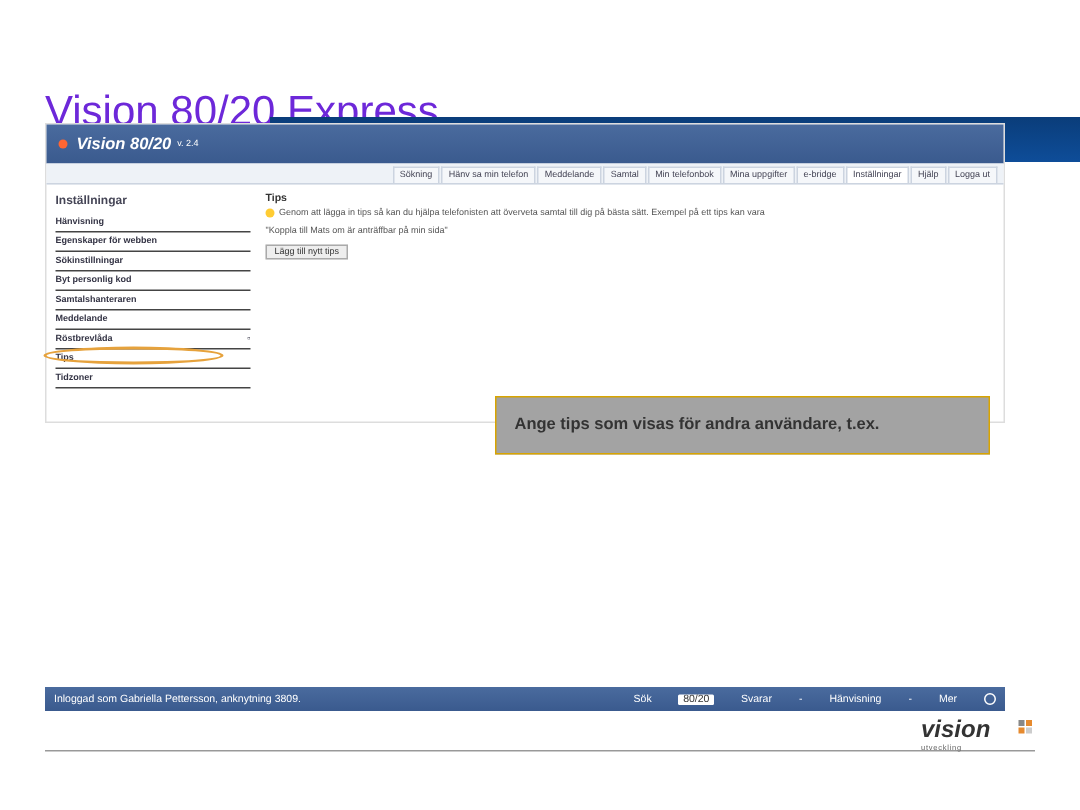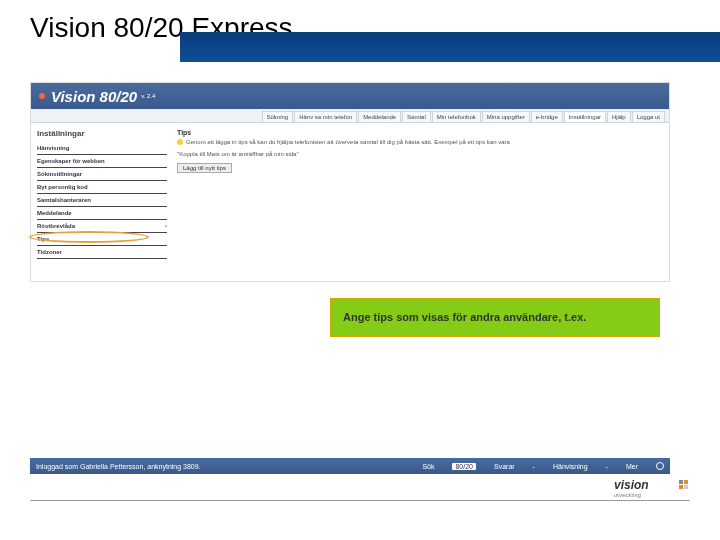--- a/index.html
+++ b/index.html
@@ -1,45 +1,45 @@
 <!DOCTYPE html>
 <html><head>
 <meta charset="utf-8">
 <style>
   * { box-sizing: border-box; margin: 0; padding: 0; }
   body { width: 720px; height: 540px; font-family: Verdana, Arial, sans-serif; background: #fff; color: #333; position: relative; overflow: hidden; }
   .slide-title-bar { position: relative; height: 70px; }
-  .slide-title { font-size: 28px; font-weight: normal; font-family: Verdana, sans-serif; color: #000000; padding: 12px 0 0 30px; }
+  .slide-title { font-size: 28px; font-weight: normal; font-family: Verdana, sans-serif; color: #6d28d9; padding: 12px 0 0 30px; margin-top: 46px; }
   .blue-band { position: absolute; left: 180px; right: 0; top: 32px; height: 30px; background: linear-gradient(#0a3d7a, #0e4d99); }
   .app-screenshot { position: absolute; left: 30px; top: 82px; width: 640px; height: 200px; border: 1px solid #ddd; background: #fff; font-size: 7px; }
   .app-header { background: linear-gradient(#4a6b9e, #3a5a8e); height: 26px; display: flex; align-items: center; padding: 0 8px; color: #fff; }
   .app-logo-dot { display: inline-block; width: 6px; height: 6px; border-radius: 50%; background: #f63; margin-right: 6px; }
-  .app-name { font-size: 15px; font-style: italic; font-weight: bold; }
+  .app-name { font-size: 11px; font-style: italic; font-weight: bold; }
   .app-ver { font-size: 6px; margin-left: 4px; }
   .top-tabs { background: #eef2f7; border-bottom: 1px solid #ccd4e0; padding: 2px 4px 0; text-align: right; }
   .top-tabs span { display: inline-block; padding: 2px 4px; border: 1px solid #ccd4e0; border-bottom: none; margin-left: -1px; background: #f5f7fa; color: #445; font-size: 6px; cursor: pointer; }
   .top-tabs span.active { background: #fff; }
   .app-body { display: flex; padding: 6px; gap: 10px; }
   .sidebar { width: 130px; }
   .sidebar-title { font-weight: bold; font-size: 8px; color: #445; margin-bottom: 4px; }
   .side-item { border-bottom: 1px solid #444; padding: 3px 0; font-size: 6px; color: #334; font-weight: bold; position: relative; }
   .side-item.plus::after { content: "▫"; position: absolute; right: 0; font-size: 6px; }
   .highlight-oval { position: absolute; left: -8px; top: -2px; width: 120px; height: 12px; border: 2px solid #e6a23c; border-radius: 50%; pointer-events: none; }
   .content-pane { flex: 1; }
   .content-title { font-weight: bold; font-size: 7px; margin-bottom: 3px; }
   .tip-line { display: flex; align-items: center; gap: 3px; font-size: 6px; color: #555; margin-bottom: 6px; }
   .bulb { width: 6px; height: 6px; border-radius: 50%; background: #fc3; display: inline-block; }
   .btn-small { display: inline-block; border: 1px solid #aaa; background: #eee; padding: 1px 5px; font-size: 6px; color: #333; }
-  .callout { position: absolute; left: 330px; top: 298px; width: 330px; border: 1px solid #d8a400; background: #84cc16; padding: 10px 12px; font-size: 11px; font-weight: bold; line-height: 1.5; }
+  .callout { position: absolute; left: 330px; top: 264px; width: 330px; border: 1px solid #d8a400; background: #a3a3a3; padding: 10px 12px; font-size: 11px; font-weight: bold; line-height: 1.5; }
   .status-bar { position: absolute; left: 30px; top: 458px; width: 640px; height: 16px; background: linear-gradient(#4a6b9e, #3a5a8e); color: #fff; font-size: 7px; display: flex; align-items: center; padding: 0 6px; gap: 18px; }
   .status-bar .sp { flex: 1; }
   .status-input { background: #fff; color: #333; padding: 0 3px; border-radius: 1px; }
   .footer-line { position: absolute; left: 30px; right: 30px; top: 500px; border-top: 1px solid #999; }
   .footer-logo { position: absolute; right: 36px; top: 478px; width: 70px; height: 30px; }
-  .flogo-text { font-style: italic; font-weight: bold; font-size: 12px; color: #333; }
+  .flogo-text { font-style: italic; font-weight: bold; font-size: 16px; color: #333; }
   .flogo-sub { font-size: 5px; color: #666; letter-spacing: 0.5px; }
   .flogo-sq { position: absolute; right: -4px; top: 2px; display: grid; grid-template-columns: 4px 4px; gap: 1px; }
   .flogo-sq i { display: block; width: 4px; height: 4px; }
 </style>
 </head>
 <body>
 
 <div class="slide-title-bar">
   <div class="blue-band"></div>
   <h1 class="slide-title">Vision 80/20 Express</h1>

